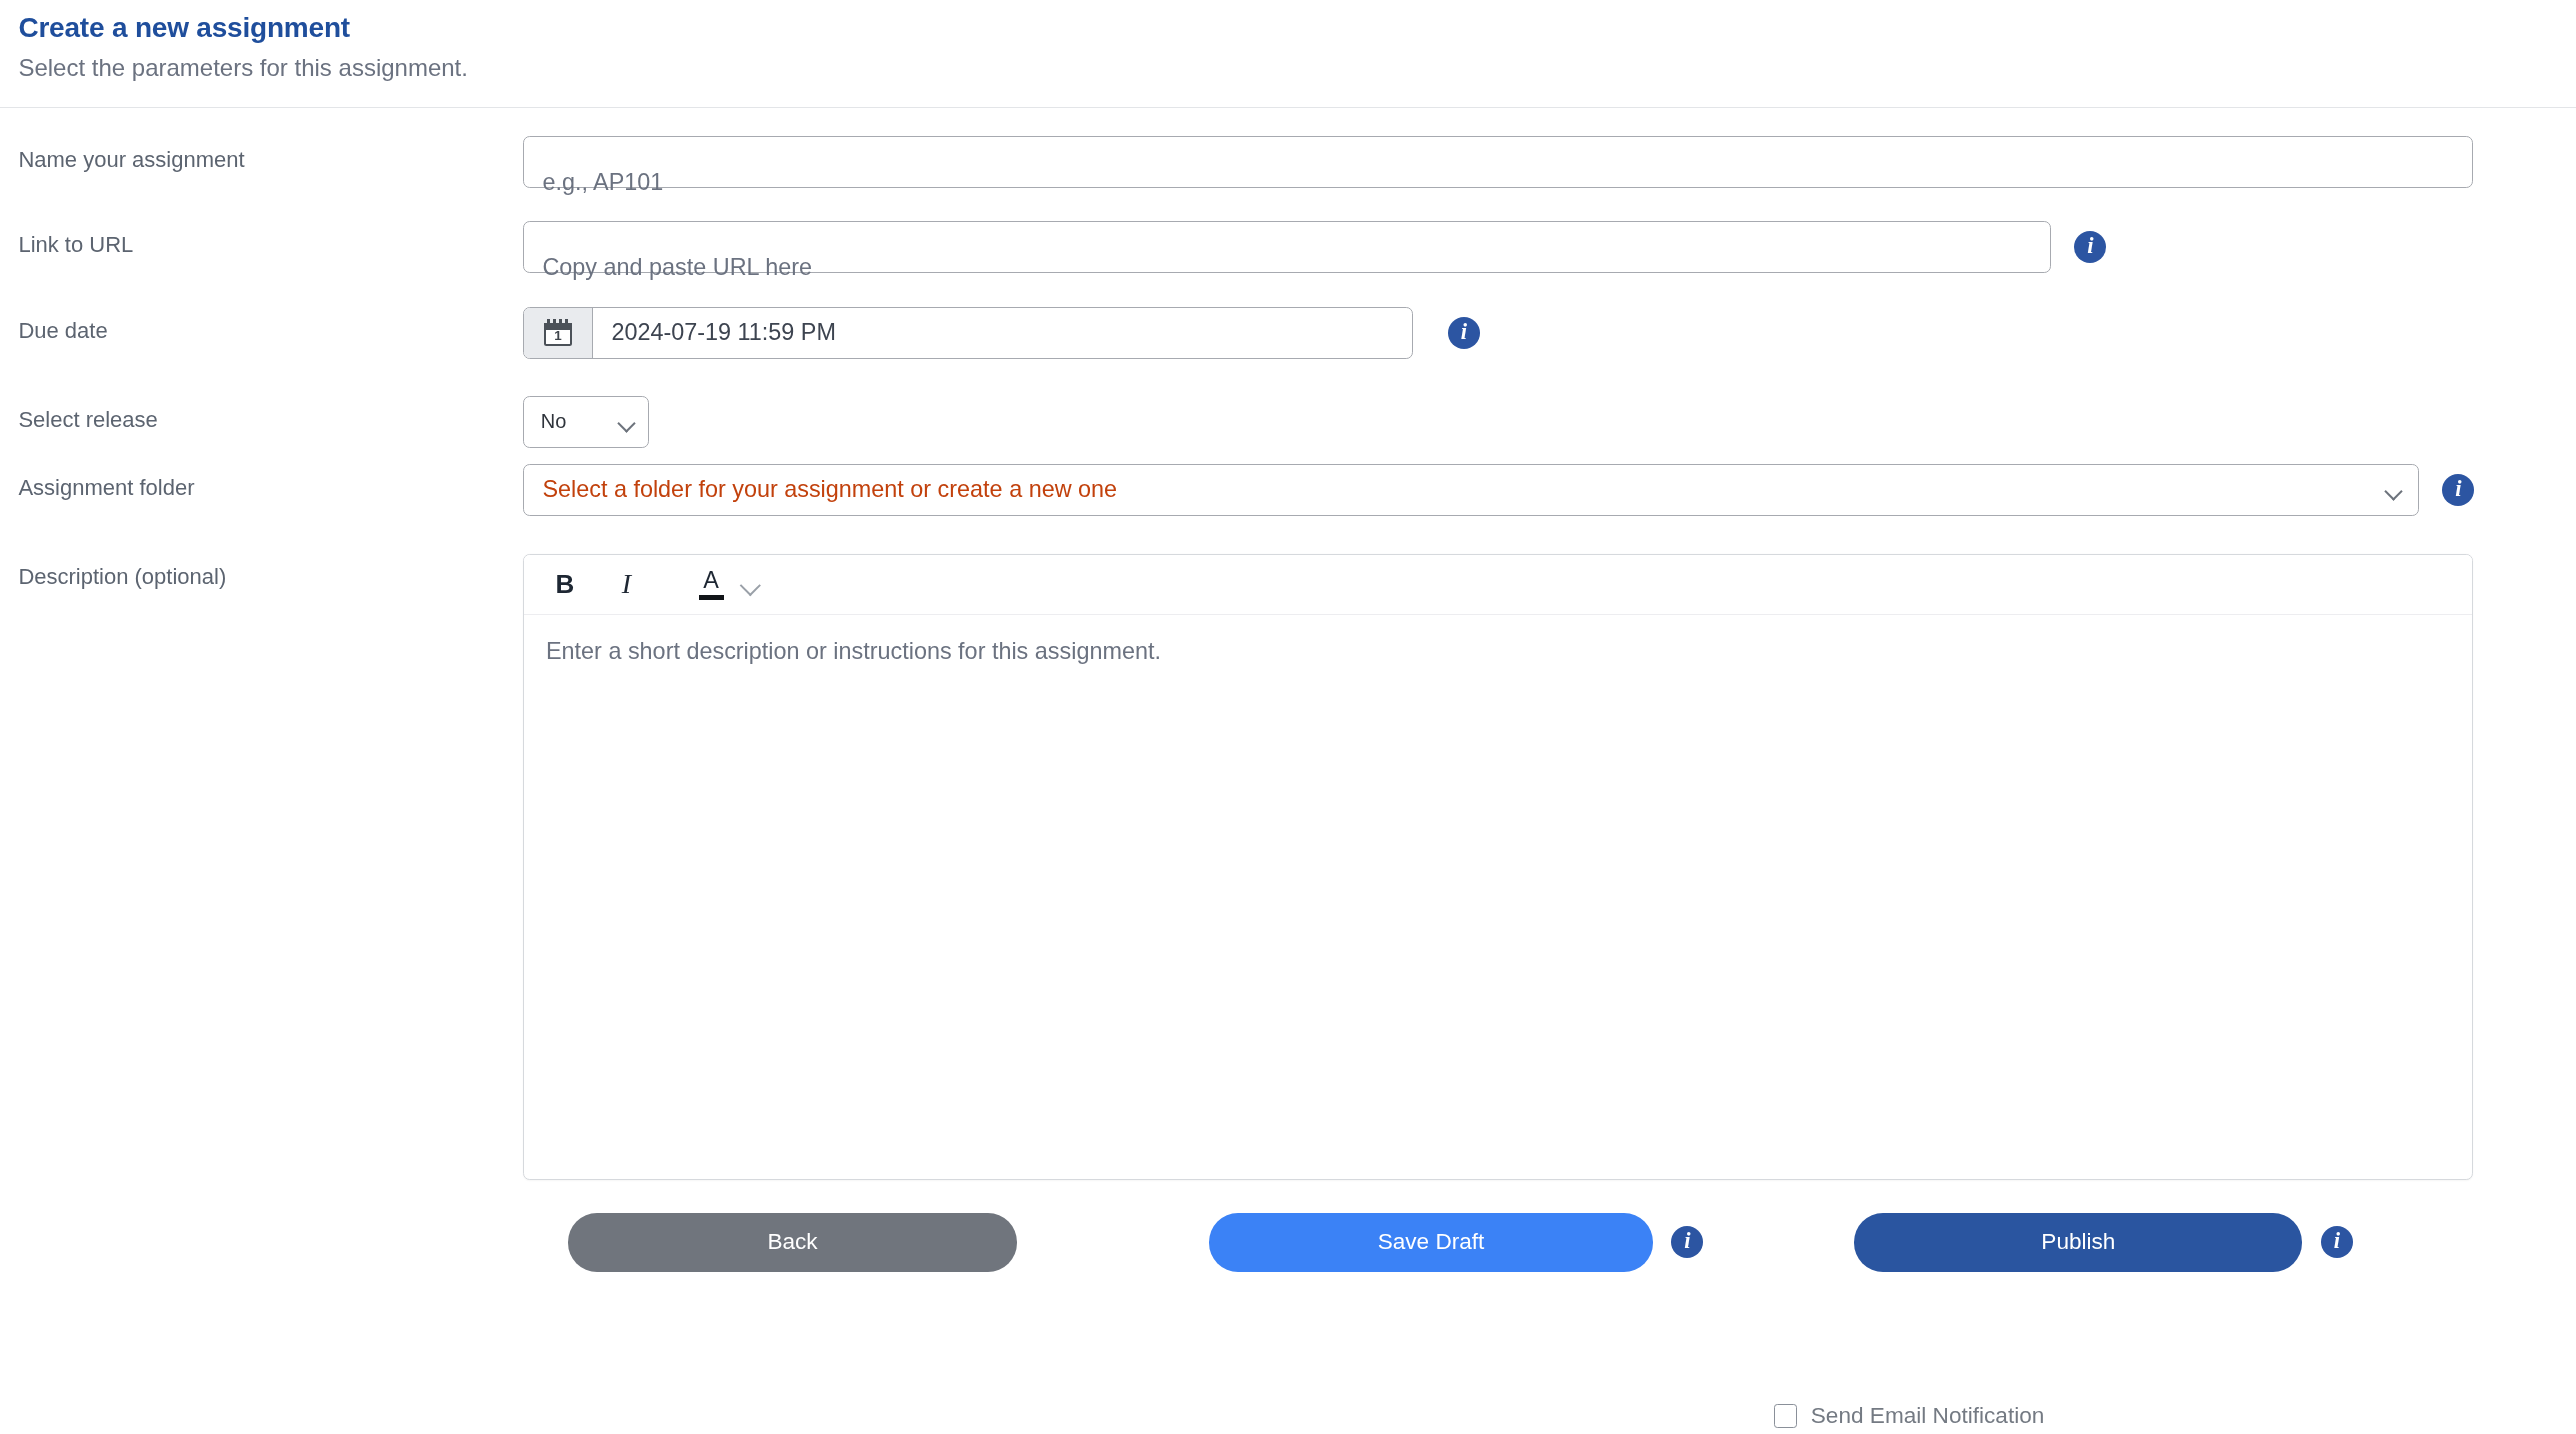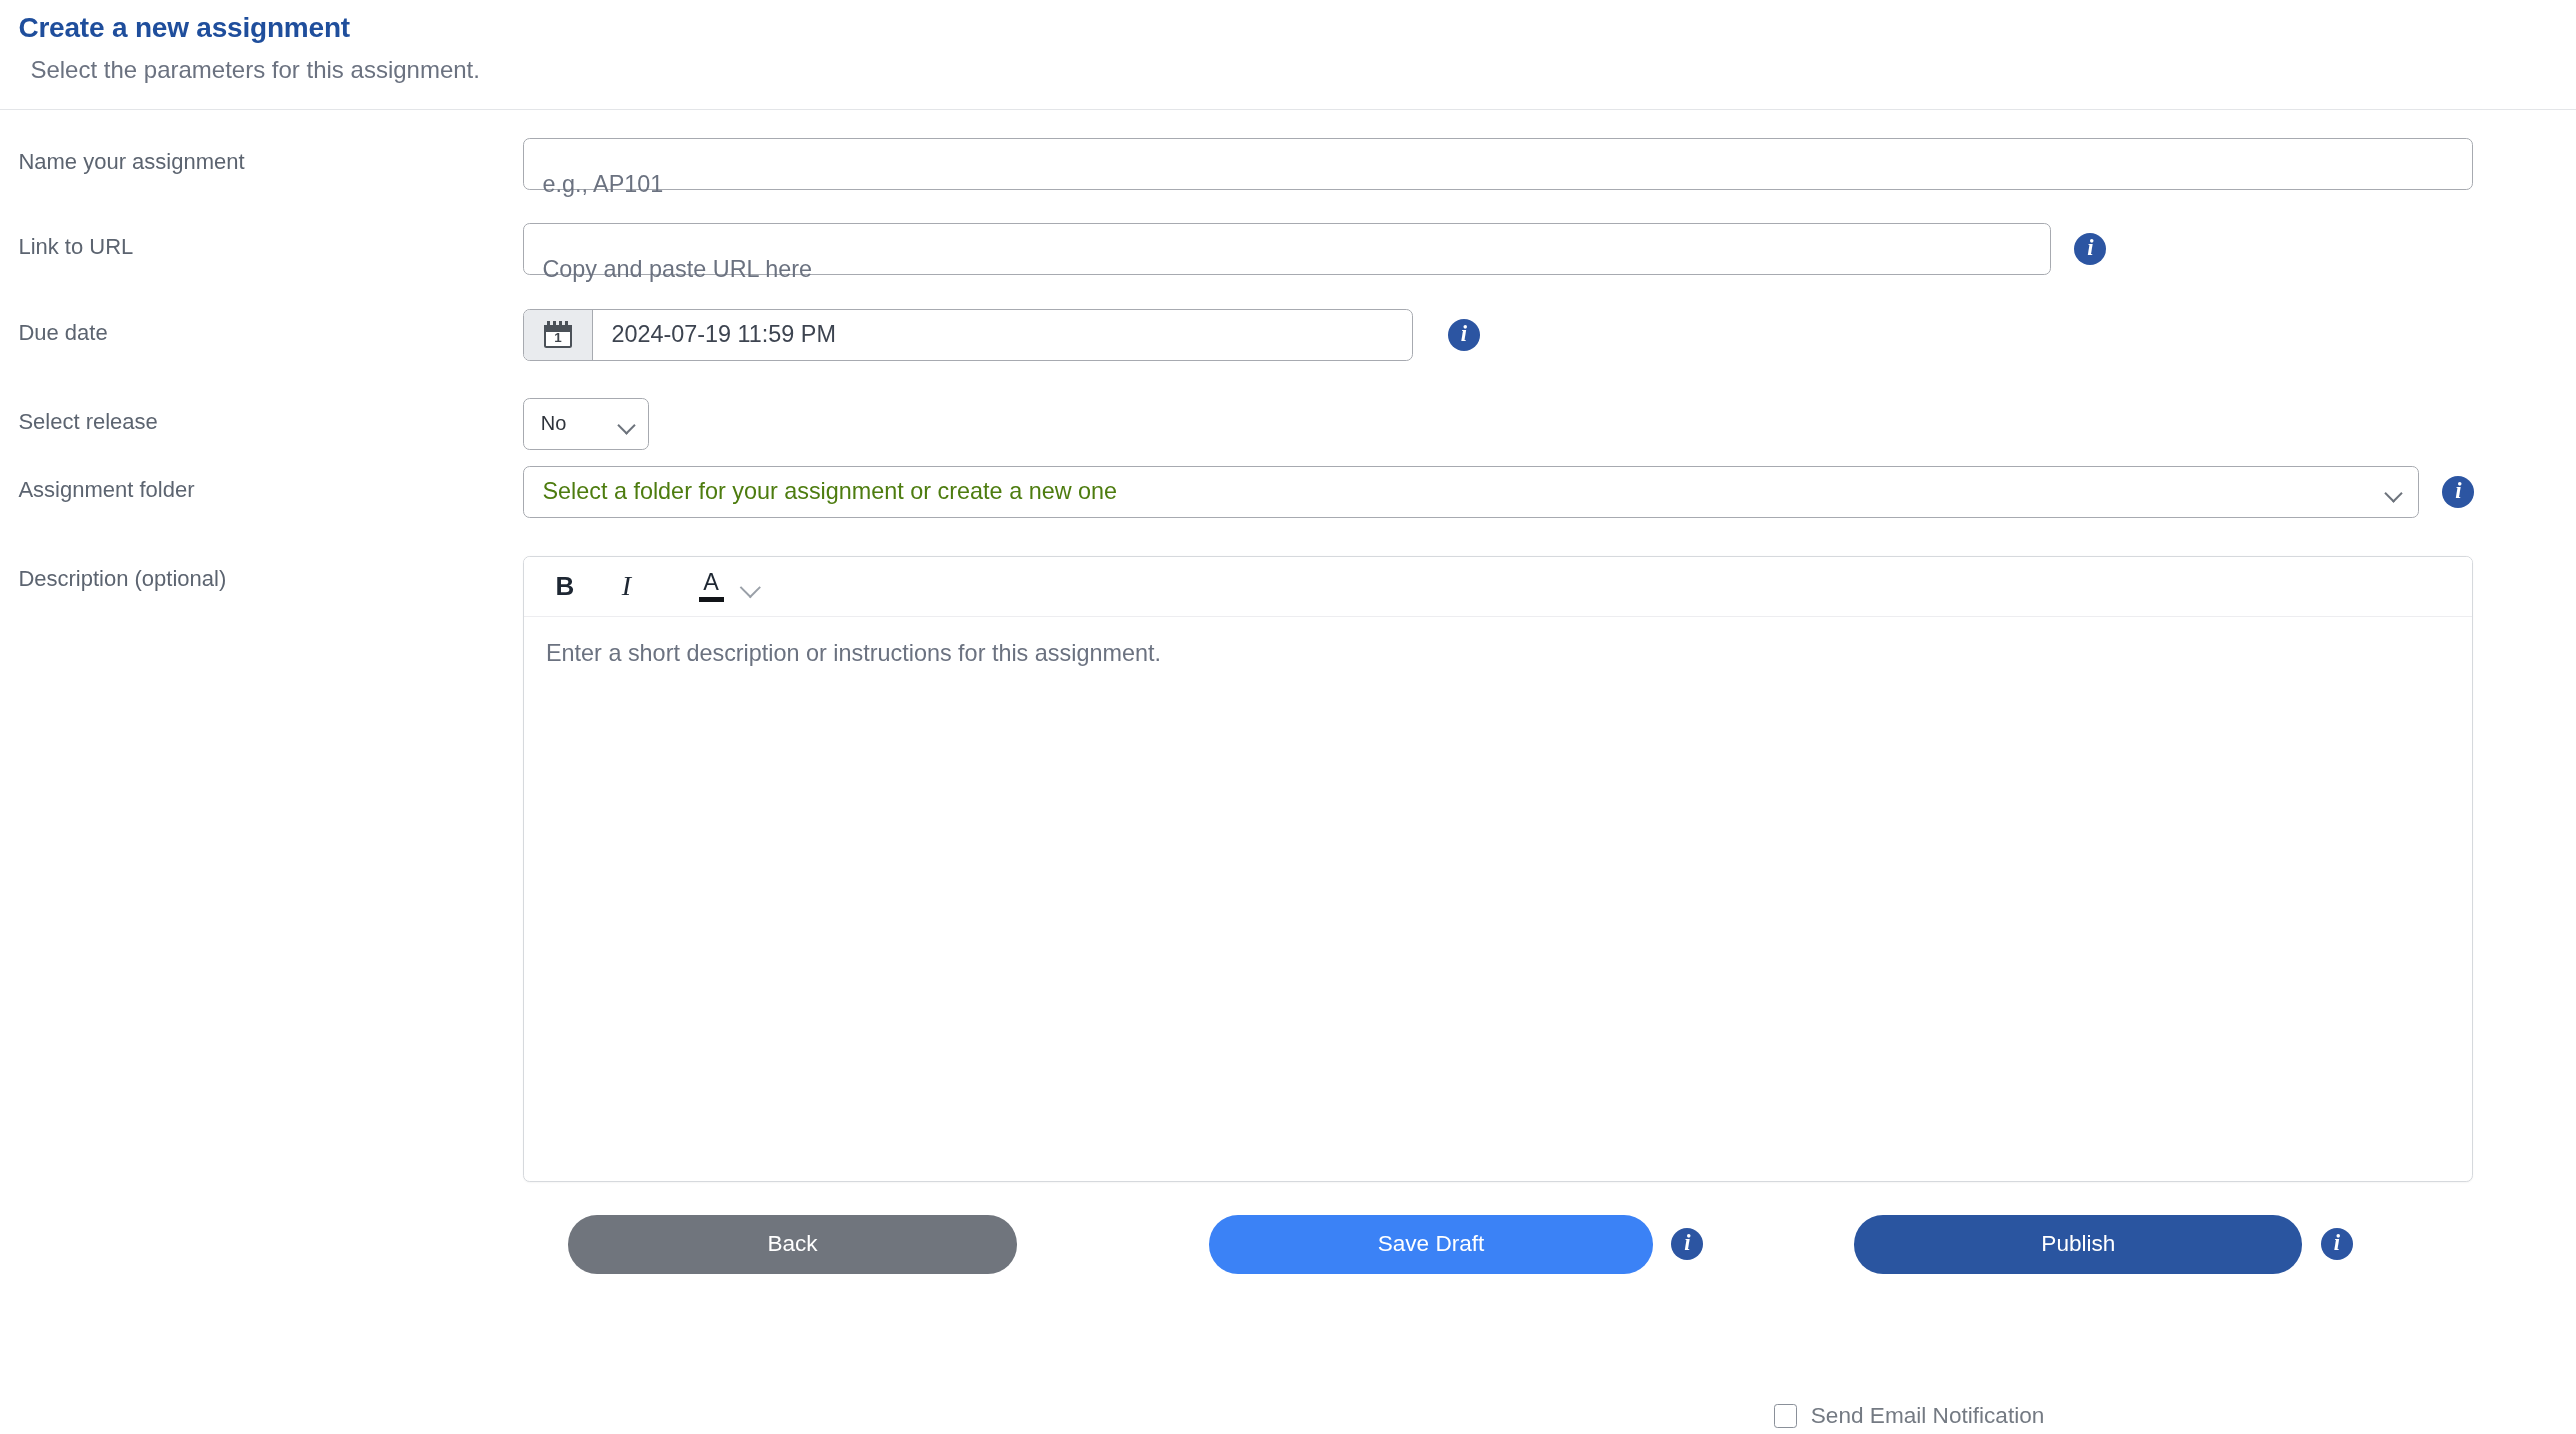--- a/index.html
+++ b/index.html
@@ -20,21 +20,21 @@
   .page-title {
     font-size: 28px;
     font-weight: bold;
     color: #1f4e9c;
     letter-spacing: -0.2px;
     margin: 0 0 10px 0;
   }
   .page-subtitle {
     font-size: 24px;
     color: #6b7280;
-    margin: 12px;
+    margin: 0;
     font-weight: 400;
   }
   .header-divider {
     margin-top: 25px;
     border-top: 0.8px solid #e3e5e8;
     width: 100%;
   }
 
   
   .form {
@@ -166,21 +166,21 @@
   
   .select-wide {
     width: 1896px; height: 52px;
     border: 0.8px solid #a7aab0;
     border-radius: 6.7px;
     background: #fff;
     display: flex; align-items: center;
     justify-content: space-between;
     padding: 0 15px 0 18.4px;
     font-size: 23.4px;
-    color: #4d7c0f;
+    color: #c2410c;
   }
 
   .chev {
     width: 18.4px; height: 10px;
     position: relative;
     flex: 0 0 auto;
   }
   .chev::before {
     content: "";
     position: absolute; left: 2.5px; top: 0;

